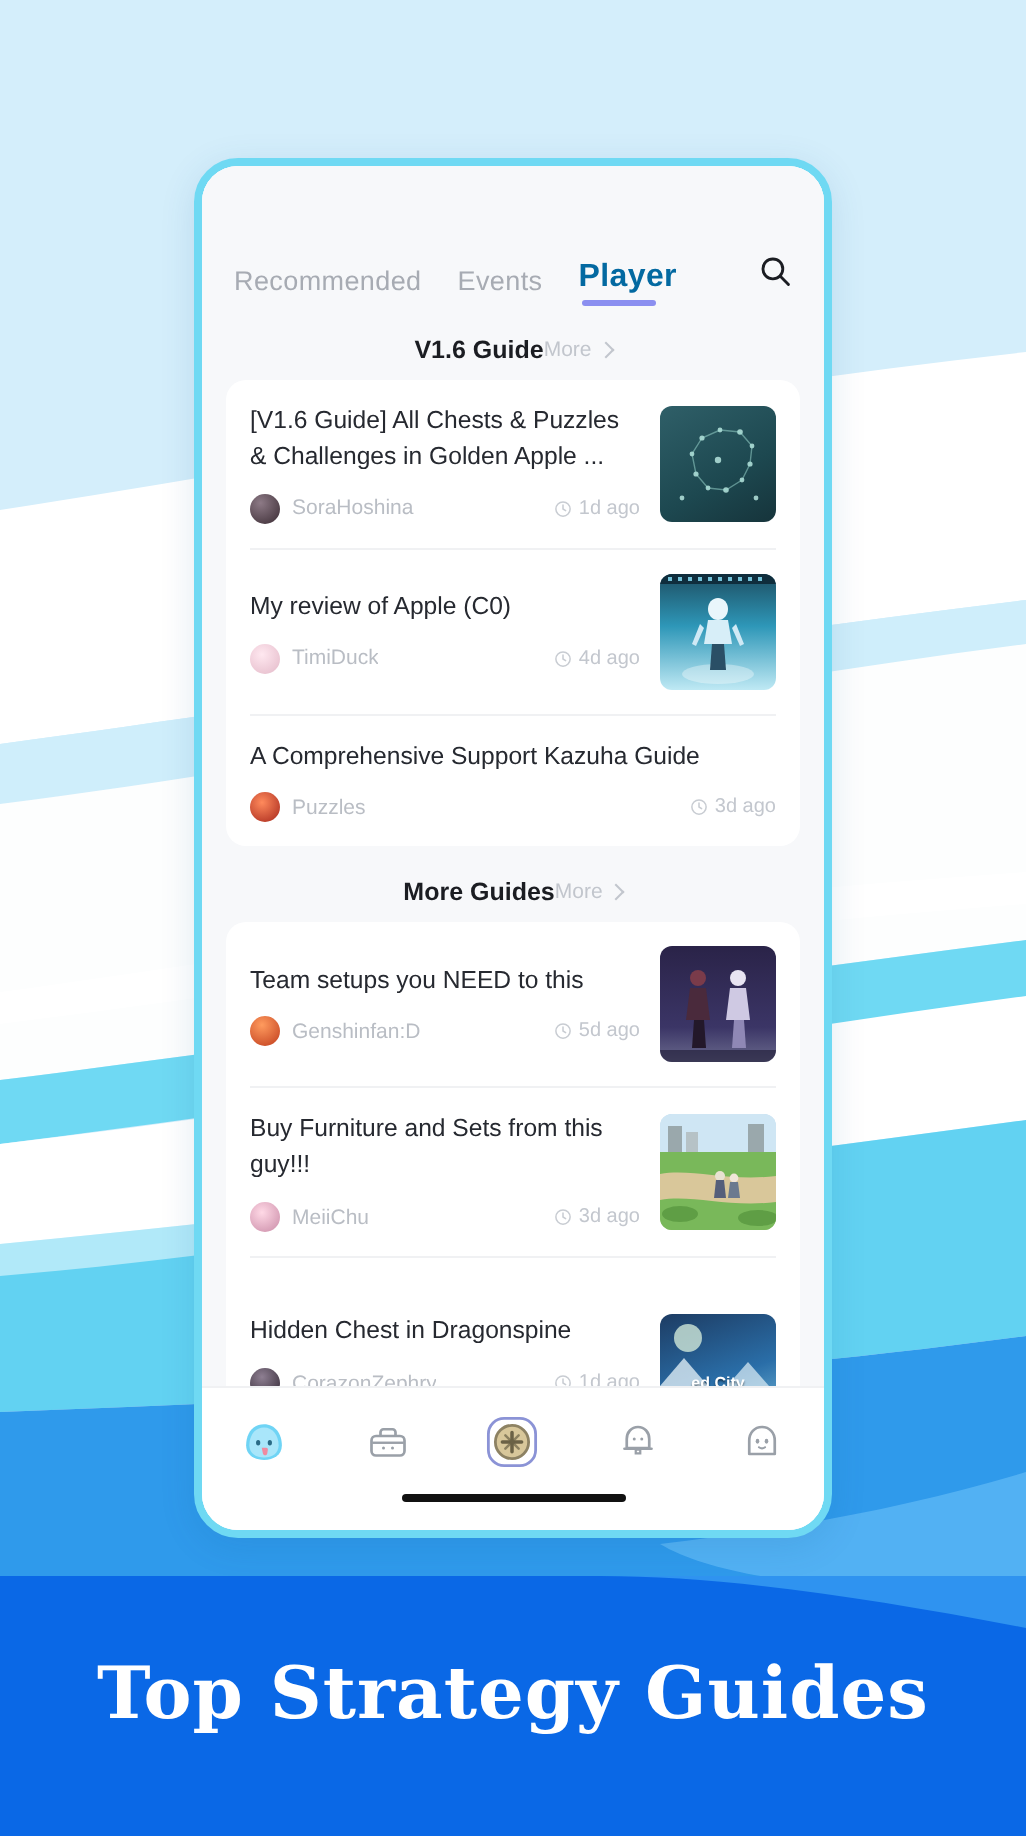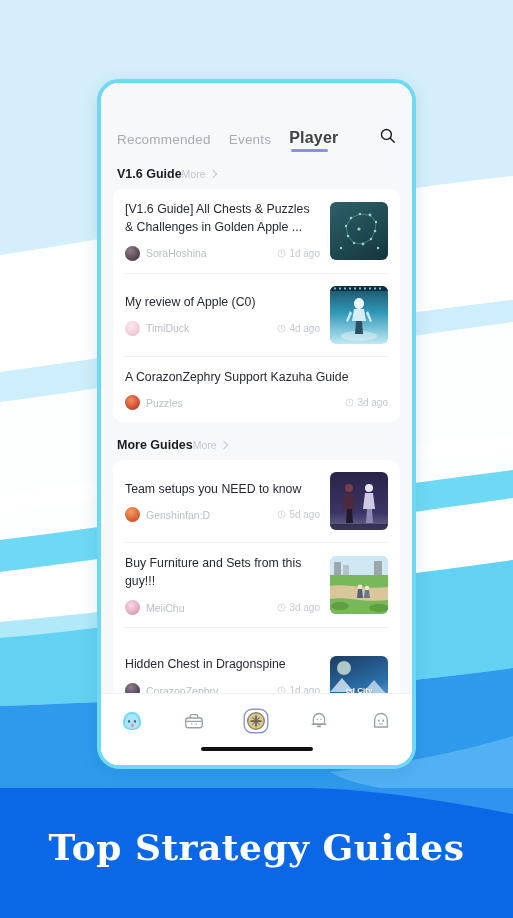--- a/index.html
+++ b/index.html
@@ -25,32 +25,32 @@
   }
   .screen { position:absolute; inset:0; background:#f7f8fa; display:flex; flex-direction:column; }
 
   
   .tabbar {
     display:flex; align-items:flex-end; gap:18px;
     padding:44px 16px 8px 16px;
     background:#f7f8fa;
   }
   .tab { font-size:13.5px; color:#a7abb3; letter-spacing:.2px; padding-bottom:4px; position:relative; white-space:nowrap; }
-  .tab.active { color:#404040; font-weight:bold; font-size:16px; }
+  .tab.active { color:#0369a1; font-weight:bold; font-size:16px; }
   .tab.active .tab-underline {
     position:absolute; left:2px; right:10px; bottom:-1px; height:3px;
     background:#8b8ff0; border-radius:2px;
   }
   .search-wrap { margin-left:auto; padding-bottom:3px; }
 
   
   .body { flex:1; overflow:hidden; background:#f7f8fa; padding:0 12px; }
 
   .section-head {
-    display:flex; align-items:center; justify-content:flex-start;
+    display:flex; align-items:center; justify-content:center;
     padding:8px 4px 8px 4px;
   }
   .section-title { font-size:12.5px; font-weight:bold; color:#1b1d22; }
   .section-more { display:flex; align-items:center; gap:4px; font-size:10.5px; color:#c2c6cd; }
   .chev { width:6px; height:6px; border-right:1.4px solid #c2c6cd; border-top:1.4px solid #c2c6cd; transform:rotate(45deg); }
 
   .card { background:#fff; border-radius:10px; padding:0 12px; }
 
   .item { display:flex; align-items:center; gap:10px; padding:12px 0; border-top:1px solid #f0f1f3; }
   .item:first-child { border-top:none; }
@@ -213,21 +213,21 @@
               <path d="M24 23 h10 l2 12 h-14 Z" fill="#d7eef8"></path>
               <path d="M26 35 h6 l1 13 h-8 Z" fill="#2a4f66"></path>
               <path d="M20 25 l-4 10 2 1 4-9Z" fill="#cfe9f5"></path>
               <path d="M38 25 l4 10 -2 1 -4-9Z" fill="#cfe9f5"></path>
             </svg>
           </div>
         </div>
 
         <div class="item">
           <div class="item-main">
-            <div class="item-title">A CorazonZephry Support Kazuha Guide</div>
+            <div class="item-title">A Comprehensive Support Kazuha Guide</div>
             <div class="meta">
               <span class="avatar" style="background:radial-gradient(circle at 40% 35%,#ff8a5c,#a6261b);"></span>
               <span class="author">Puzzles</span>
               <span class="time">
                 <svg width="9" height="9" viewBox="0 0 24 24">
                   <circle cx="12" cy="12" r="9.5" fill="none" stroke="#c8ccd2" stroke-width="2"></circle>
                   <path d="M12 6.5V12l3.5 2.2" fill="none" stroke="#c8ccd2" stroke-width="2" stroke-linecap="round"></path>
                 </svg>
                 <span>3d ago</span>
               </span>
@@ -242,21 +242,21 @@
         <div class="section-more">
           <span>More</span>
           <span class="chev"></span>
         </div>
       </div>
 
       <div class="card">
 
         <div class="item">
           <div class="item-main">
-            <div class="item-title">Team setups you NEED to know</div>
+            <div class="item-title">Team setups you NEED to this</div>
             <div class="meta">
               <span class="avatar" style="background:radial-gradient(circle at 40% 30%,#ff9b5e,#c03c1c);"></span>
               <span class="author">Genshinfan:D</span>
               <span class="time">
                 <svg width="9" height="9" viewBox="0 0 24 24">
                   <circle cx="12" cy="12" r="9.5" fill="none" stroke="#c8ccd2" stroke-width="2"></circle>
                   <path d="M12 6.5V12l3.5 2.2" fill="none" stroke="#c8ccd2" stroke-width="2" stroke-linecap="round"></path>
                 </svg>
                 <span>5d ago</span>
               </span>

